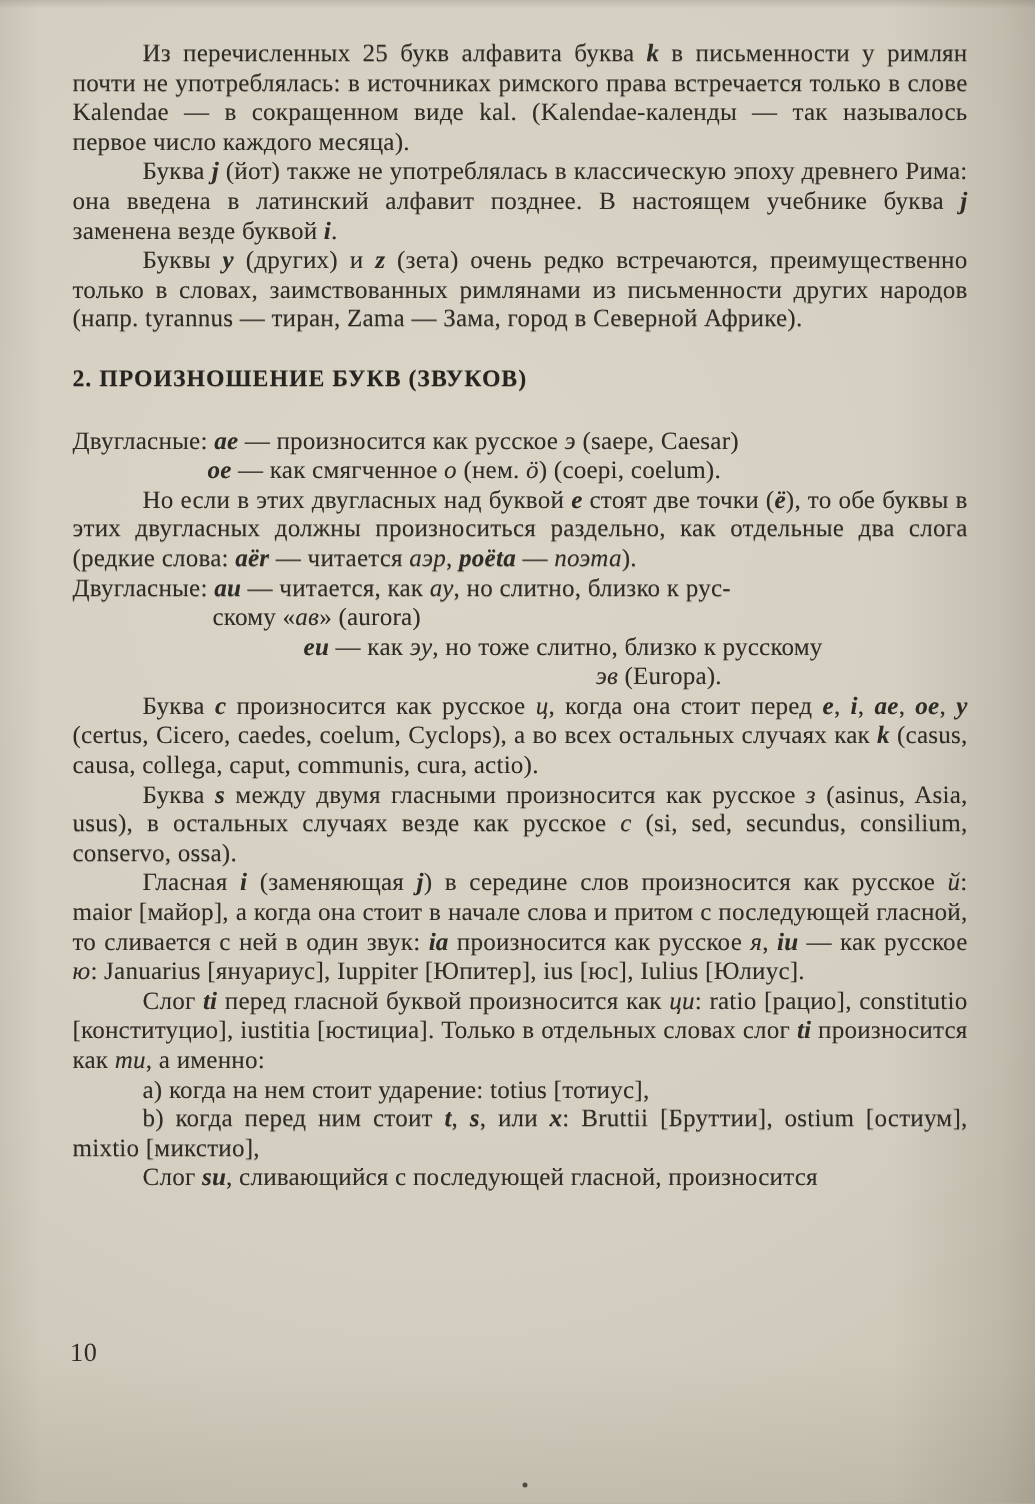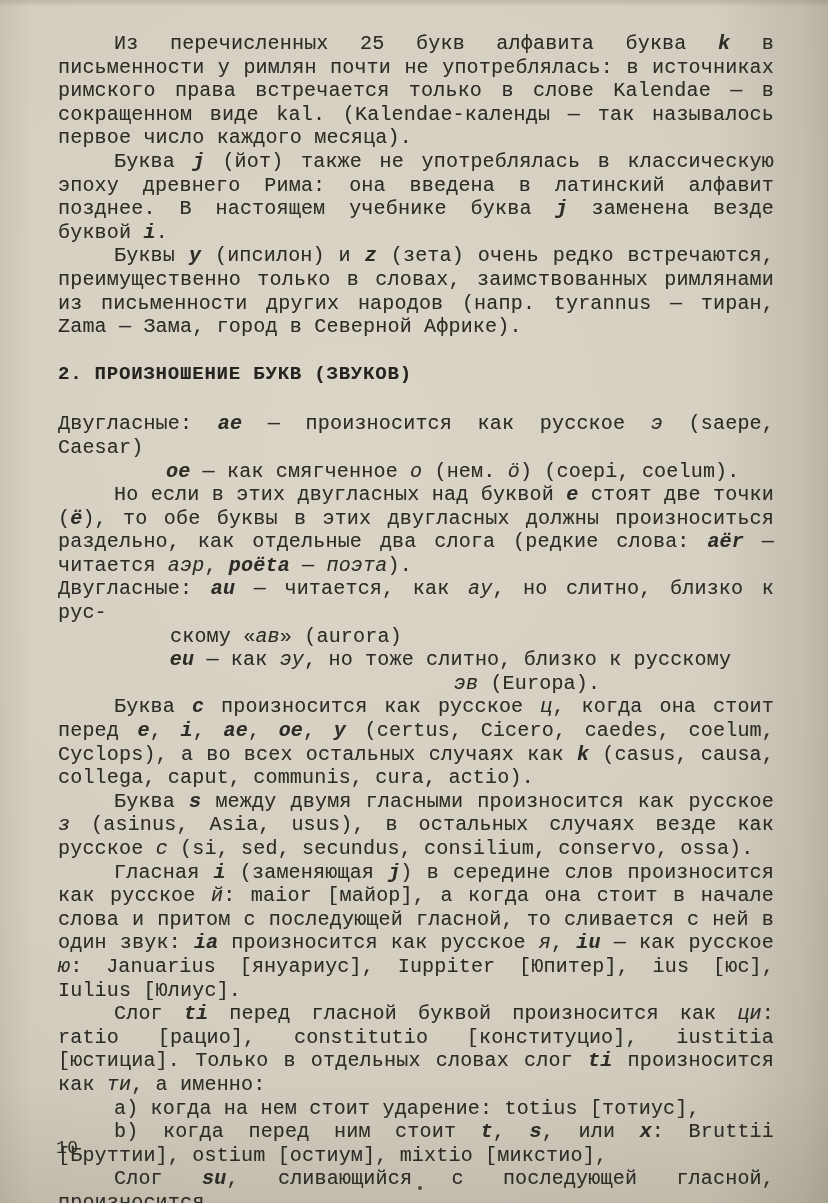--- a/index.html
+++ b/index.html
@@ -4,21 +4,21 @@
 <style>
   * { box-sizing: border-box; }
   html, body { margin: 0; padding: 0; background: #b9b3a2; }
 
   .page {
     position: relative;
     width: 828px;
     height: 1203px;
     margin: 0;
     overflow: hidden;
-    font-family: Liberation Mono, monospace;
+    font-family: Liberation Serif, serif;
     color: var(--ink, #2e2c27);
     background:
       linear-gradient(to bottom, rgba(55,48,30,0.14) 0px, rgba(55,48,30,0) 7px),
       linear-gradient(to right, rgba(0,0,0,0) 86%, rgba(45,38,22,0.10) 97%, rgba(45,38,22,0.16) 100%),
       linear-gradient(to bottom, rgba(0,0,0,0) 90%, rgba(45,38,22,0.08) 100%),
       linear-gradient(to left, rgba(0,0,0,0) 96%, rgba(45,38,22,0.07) 100%),
       radial-gradient(ellipse 120% 90% at 42% 36%, var(--paper_light, #dad5c7) 0%, var(--paper, #d3cec0) 55%, var(--paper_dark, #c6c0af) 100%);
   }
 
   .page-content {
@@ -49,43 +49,43 @@
     margin: 24px 0 26px 0;
     color: var(--ink_heading, #262420);
   }
 
   .st-i  { font-style: italic; }
   .st-bi { font-style: italic; font-weight: bold; }
 
   .page-number {
     position: absolute;
     left: 56px;
-    top: 1138px;
-    font-size: 18px;
+    top: 1070px;
+    font-size: 21px;
     letter-spacing: 0.5px;
   }
 
   .scan-dot {
     position: absolute;
     left: 418px;
     top: 1186px;
     width: 4px;
     height: 4px;
     border-radius: 50%;
     background: rgba(40,36,28,0.75);
   }
 </style>
 </head>
 <body>
 
 <div class="page">
   <div class="page-content" id="content">
       <p class="indent"><span>Из перечисленных 25 букв алфавита буква </span><span class="st-bi">k</span><span> в письменности у римлян почти не употреблялась: в источниках римского права встречается только в слове Kalendae — в сокращенном виде kal. (Kalendae-календы — так называлось первое число каждого месяца).</span></p>
       <p class="indent"><span>Буква </span><span class="st-bi">j</span><span> (йот) также не употреблялась в классическую эпоху древнего Рима: она введена в латинский алфавит позднее. В настоящем учебнике буква </span><span class="st-bi">j</span><span> заменена везде буквой </span><span class="st-bi">i</span><span>.</span></p>
-      <p class="indent"><span>Буквы </span><span class="st-bi">y</span><span> (ипсилон) и </span><span class="st-bi">z</span><span> (зета) очень редко встречаются, преимущественно только в словах, заимствованных римлянами из письменности других народов (напр. tyrannus — тиран, Zama — Зама, город в Северной Африке).</span></p>
+      <p class="indent"><span>Буквы </span><span class="st-bi">y</span><span> (других) и </span><span class="st-bi">z</span><span> (зета) очень редко встречаются, преимущественно только в словах, заимствованных римлянами из письменности других народов (напр. tyrannus — тиран, Zama — Зама, город в Северной Африке).</span></p>
       <div class="heading"><span>2. ПРОИЗНОШЕНИЕ БУКВ (ЗВУКОВ)</span></div>
       <p class="flush"><span>Двугласные: </span><span class="st-bi">ae</span><span> — произносится как русское </span><span class="st-i">э</span><span> (saepe, Caesar)</span></p>
       <p class="cont-b"><span class="st-bi">oe</span><span> — как смягченное </span><span class="st-i">о</span><span> (нем. </span><span class="st-i">ö</span><span>) (coepi, coelum).</span></p>
       <p class="indent"><span>Но если в этих двугласных над буквой </span><span class="st-bi">e</span><span> стоят две точки (</span><span class="st-bi">ё</span><span>), то обе буквы в этих двугласных должны произноситься раздельно, как отдельные два слога (редкие слова: </span><span class="st-bi">aёr</span><span> — читается </span><span class="st-i">аэр</span><span>, </span><span class="st-bi">poёta</span><span> — </span><span class="st-i">поэта</span><span>).</span></p>
       <p class="flush"><span>Двугласные: </span><span class="st-bi">au</span><span> — читается, как </span><span class="st-i">ау</span><span>, но слитно, близко к рус-</span></p>
       <p class="cont-a"><span>скому «</span><span class="st-i">ав</span><span>» (aurora)</span></p>
       <p class="cont-c"><span class="st-bi">eu</span><span> — как </span><span class="st-i">эу</span><span>, но тоже слитно, близко к русскому</span></p>
       <p class="cont-d"><span class="st-i">эв</span><span> (Europa).</span></p>
       <p class="indent"><span>Буква </span><span class="st-bi">c</span><span> произносится как русское </span><span class="st-i">ц</span><span>, когда она стоит перед </span><span class="st-bi">e</span><span>, </span><span class="st-bi">i</span><span>, </span><span class="st-bi">ae</span><span>, </span><span class="st-bi">oe</span><span>, </span><span class="st-bi">y</span><span> (certus, Cicero, caedes, coelum, Cyclops), а во всех остальных случаях как </span><span class="st-bi">k</span><span> (casus, causa, collega, caput, communis, cura, actio).</span></p>
       <p class="indent"><span>Буква </span><span class="st-bi">s</span><span> между двумя гласными произносится как русское </span><span class="st-i">з</span><span> (asinus, Asia, usus), в остальных случаях везде как русское </span><span class="st-i">с</span><span> (si, sed, secundus, consilium, conservo, ossa).</span></p>

